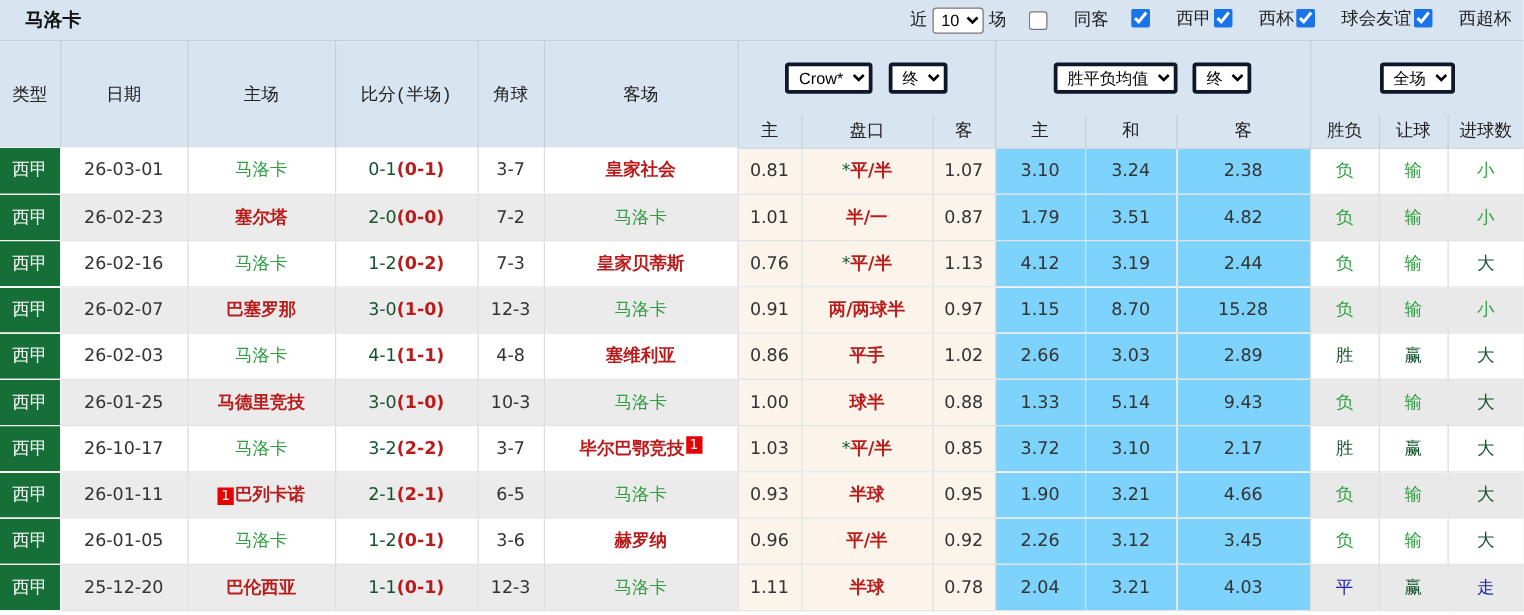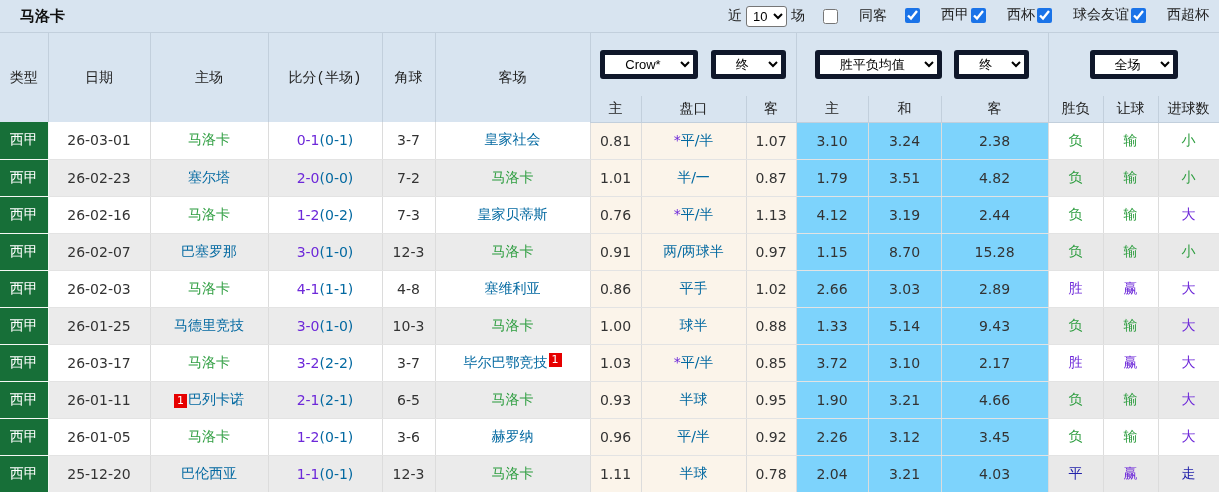--- a/index.html
+++ b/index.html
@@ -47,22 +47,22 @@
     border-right: 1px solid #c2cfdc;
     border-bottom: 1px solid #c2cfdc;
     text-align: center;
     vertical-align: middle;
   }
   thead tr.selrow th { height: 30px; border-bottom: none; }
   thead tr.subrow th { height: 26px; }
   thead th.static { height: 56px; font-family: Liberation Mono, monospace; }
   thead select {
     font-size: 13px;
-    padding: 1px 16px;
-    border: 5px solid #0f172a;
+    padding: 1px 4px;
+    border: 3px solid #0f172a;
     border-radius: 3px;
     background: #fff;
     margin: 17px 4px;
   }
   tbody td {
     height: 37px;
     text-align: center;
     border-right: 1px solid #dcdcdc;
     border-bottom: 1px solid #e3e3e3;
     background: #fff;
@@ -73,23 +73,23 @@
   td.c-league {
     background: #176f38 !important;
     color: #fff;
     border-bottom: 1px solid #f4f8f4;
     border-right: 1px solid #f4f8f4;
   }
   td.c-cream, tr.even td.c-cream { background: #fbf4ea; }
   td.c-blue,  tr.even td.c-blue  { background: #7dd3fc; }
   tr.even td.c-result { background: #e9e9e9; }
   .green { color: #2f9e41; }
-  .red   { color: #6d28d9; }
+  .red   { color: #14532d; }
   .blue  { color: #2222aa; }
-  .dark  { color: #0369a1; }
+  .dark  { color: #b91c1c; font-weight: bold; }
   .badge {
     display: inline-block;
     background: #e60000;
     color: #fff;
     font-size: 11px;
     line-height: 14px;
     padding: 0 3px;
   }
   .badge.sup { position: relative; top: -4px; margin-left: 1px; }
   .badge.pre { margin-right: 1px; }
@@ -301,21 +301,21 @@
     <td class="c-cream">0.88</td>
     <td class="c-blue">1.33</td>
     <td class="c-blue">5.14</td>
     <td class="c-blue">9.43</td>
     <td class="c-result green">负</td>
     <td class="c-result green">输</td>
     <td class="c-result red">大</td>
   </tr>
       <tr class="odd">
     <td class="c-league">西甲</td>
-    <td>26-03-17</td>
+    <td>26-10-17</td>
     <td><span class="green">马洛卡</span></td>
     <td><span class="red">3-2</span><span class="dark">(2-2)</span></td>
     <td>3-7</td>
     <td><span class="dark">毕尔巴鄂竞技</span><span class="badge sup">1</span></td>
     <td class="c-cream">1.03</td>
     <td class="c-cream"><span class="red">*</span><span class="dark">平/半</span></td>
     <td class="c-cream">0.85</td>
     <td class="c-blue">3.72</td>
     <td class="c-blue">3.10</td>
     <td class="c-blue">2.17</td>

